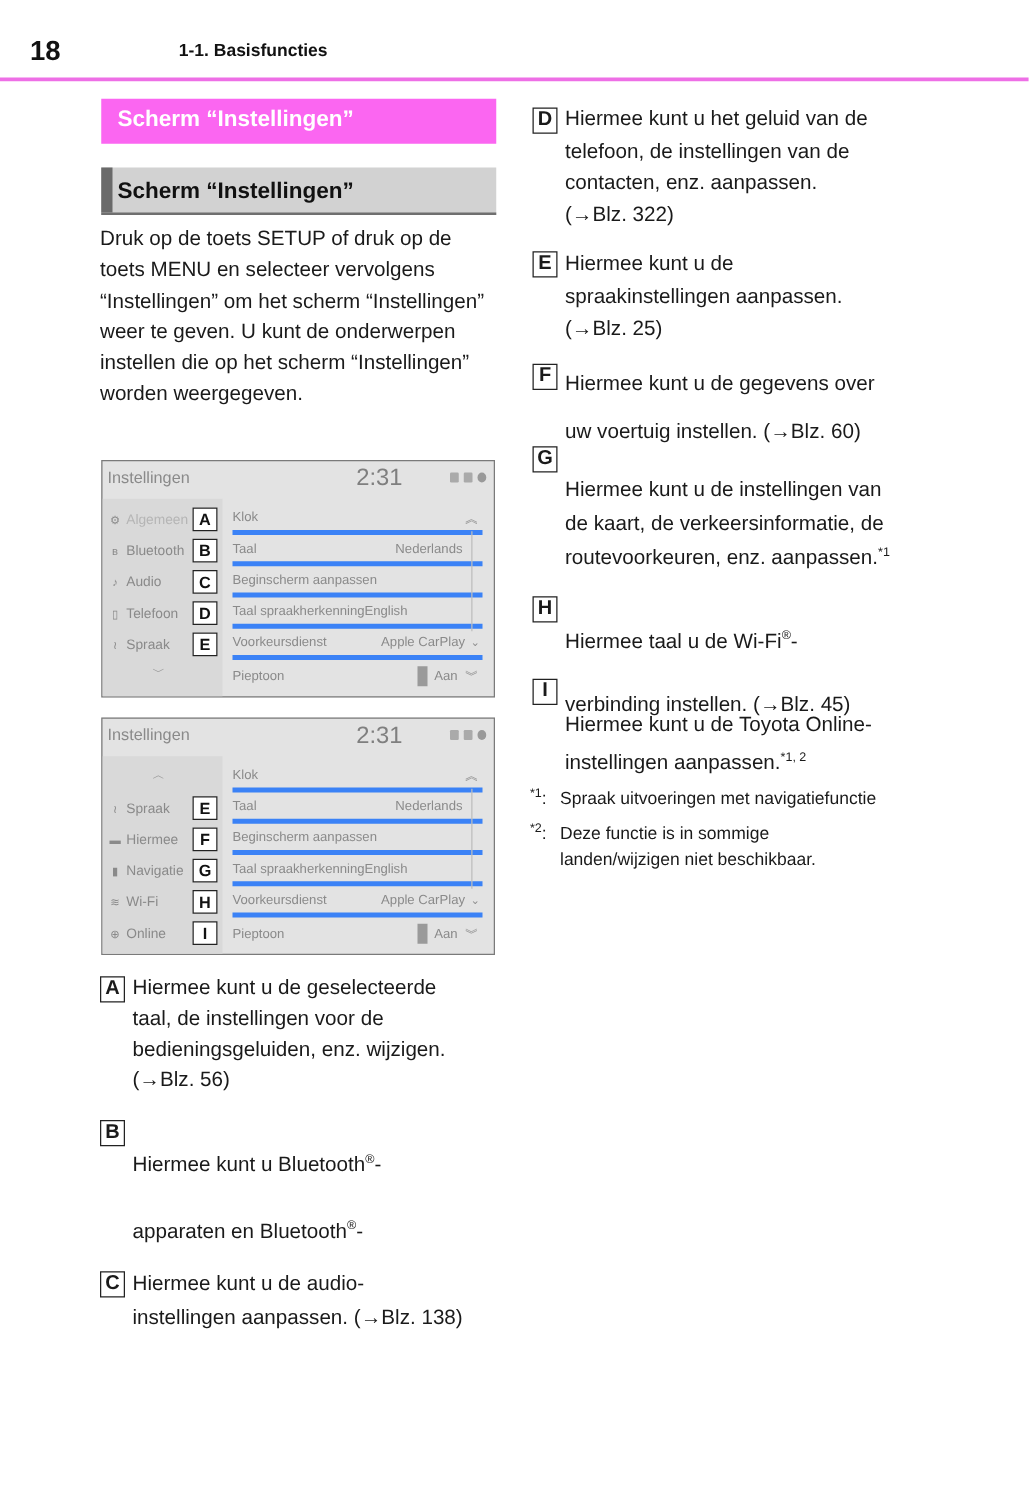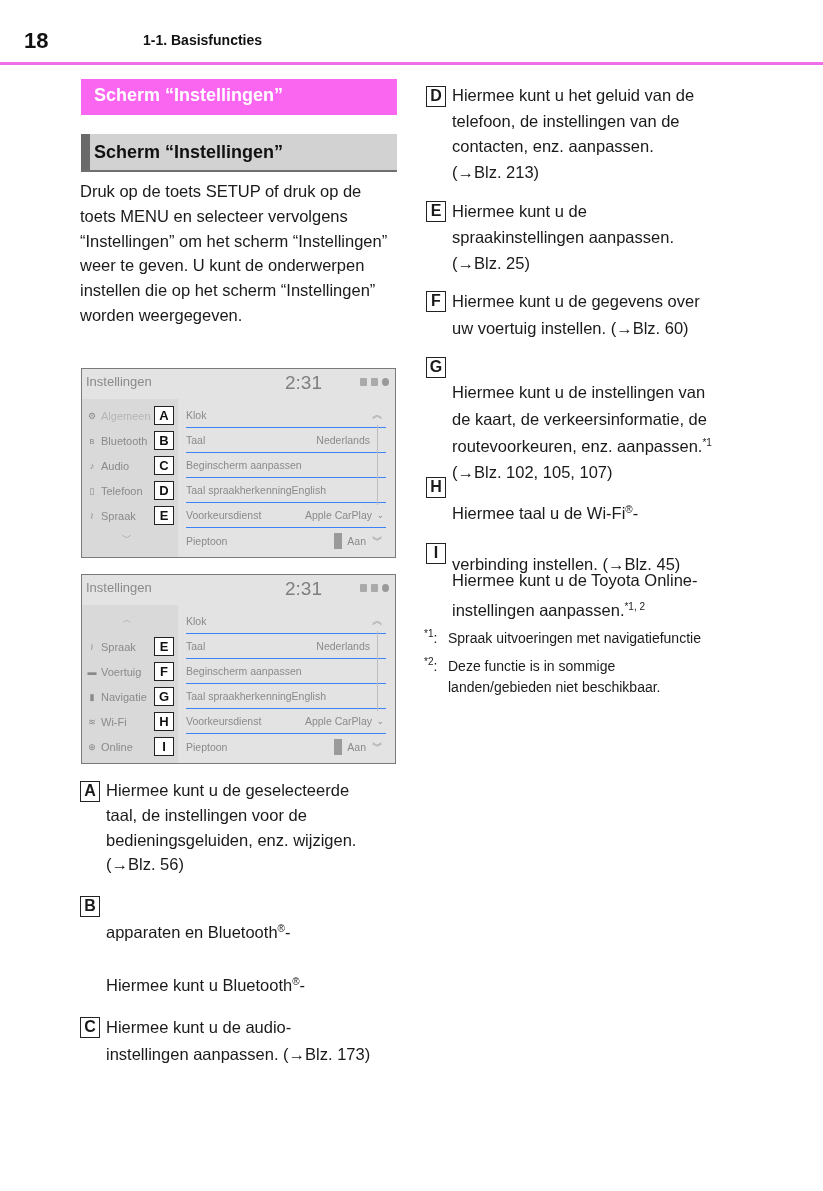--- a/index.html
+++ b/index.html
@@ -23,21 +23,21 @@
   .screen .clock { position: absolute; left: 203px; top: 3px; font-size: 19px; color: #7f7f7f; font-family: "Liberation Sans", sans-serif; }
   .screen .status { position: absolute; right: 6px; top: 9px; display: flex; gap: 4px; }
   .screen .status span { width: 7px; height: 8px; background: #aaa; border-radius: 1px; display: block; }
   .screen .status span.round { border-radius: 50%; background: #999; }
   .screen .side { position: absolute; left: 0; top: 30px; width: 96px; height: 160px; background: #d9d9d9; }
   .screen .main { position: absolute; left: 96px; top: 30px; width: 219px; height: 160px; }
   .side-row { position: absolute; left: 4px; height: 25px; display: flex; align-items: center; font-size: 11px; color: #8a8a8a; font-family: "Liberation Sans", sans-serif; }
   .side-row .ico { width: 12px; font-size: 9px; color: #8a8a8a; margin-right: 3px; text-align: center; }
   .side-row.selected { color: #b5b5b5; }
   .side-row .lbl-box { position: absolute; left: 68px; top: 3px; width: 20px; height: 19px; border: 1.3px solid #222; background: #fff; font-weight: bold; font-size: 13px; color: #111; display: flex; align-items: center; justify-content: center; font-family: "Liberation Sans", sans-serif; }
-  .main-row { position: absolute; left: 8px; width: 200px; height: 25px; display: flex; align-items: center; font-size: 10.5px; color: #8a8a8a; border-bottom: 1px solid #3b82f6; font-family: "Liberation Sans", sans-serif; }
+  .main-row { position: absolute; left: 8px; width: 200px; height: 25px; display: flex; align-items: center; font-size: 10.5px; color: #8a8a8a; border-bottom: 4px solid #3b82f6; font-family: "Liberation Sans", sans-serif; }
   .main-row .val { position: absolute; right: 16px; }
   .main-row .toggle { position: absolute; right: 44px; width: 8px; height: 16px; background: #9a9a9a; }
   .main-row .chev { position: absolute; right: 2px; font-size: 9px; }
   .scroll-up, .scroll-down { position: absolute; right: 14px; font-size: 11px; color: #9a9a9a; }
   .scroll-track { position: absolute; right: 19px; top: 58px; width: 1px; height: 72px; background: #bdbdbd; }
   .side-arrow { position: absolute; left: 40px; font-size: 10px; color: #9a9a9a; }
 
   
   .desc { position: absolute; font-size: 16.5px; line-height: 24.8px; color: #1a1a1a; }
   .desc .key { position: absolute; left: 0; top: 3px; width: 20px; height: 21px; border: 1.3px solid #222; font-weight: bold; font-size: 16px; display: flex; align-items: center; justify-content: center; }
@@ -141,21 +141,21 @@
   </div>
   <div class="side">
     <div class="side-arrow" style="top:8px;">︿</div>
     <div class="side-row" style="top:29px;">
       <span class="ico">≀</span>
       <span>Spraak</span>
       <span class="lbl-box">E</span>
     </div>
     <div class="side-row" style="top:54px;">
       <span class="ico">▬</span>
-      <span>Voertuig</span>
+      <span>Hiermee</span>
       <span class="lbl-box">F</span>
     </div>
     <div class="side-row" style="top:79px;">
       <span class="ico">▮</span>
       <span>Navigatie</span>
       <span class="lbl-box">G</span>
     </div>
     <div class="side-row" style="top:104px;">
       <span class="ico">≋</span>
       <span>Wi-Fi</span>
@@ -202,59 +202,58 @@
   <span class="key">A</span>
   <div class="body">Hiermee kunt u de geselecteerde
 taal, de instellingen voor de
 bedieningsgeluiden, enz. wijzigen.
 (→Blz. 56)</div>
 </div>
 
 <div class="desc" style="left:80px; top:893px;">
   <span class="key">B</span>
   <div class="body">
+    <div style="line-height:28px;"><span>Hiermee kunt u Bluetooth</span><sup>®</sup><span>-</span></div>
     <div style="line-height:28px;"><span>apparaten en Bluetooth</span><sup>®</sup><span>-</span></div>
-    <div style="line-height:28px;"><span>Hiermee kunt u Bluetooth</span><sup>®</sup><span>-</span></div>
   </div>
 </div>
 
 <div class="desc" style="left:80px; top:1014px;">
   <span class="key">C</span>
   <div class="body" style="line-height:27px;">Hiermee kunt u de audio-
-instellingen aanpassen. (→Blz. 173)</div>
+instellingen aanpassen. (→Blz. 138)</div>
 </div>
 
 <div class="desc" style="left:426px; top:83px;">
   <span class="key">D</span>
   <div class="body right" style="line-height:25.5px;">Hiermee kunt u het geluid van de
 telefoon, de instellingen van de
 contacten, enz. aanpassen.
-(→Blz. 213)</div>
+(→Blz. 322)</div>
 </div>
 
 <div class="desc" style="left:426px; top:198px;">
   <span class="key">E</span>
   <div class="body right" style="line-height:26px;">Hiermee kunt u de
 spraakinstellingen aanpassen.
 (→Blz. 25)</div>
 </div>
 
 <div class="desc" style="left:426px; top:288px;">
   <span class="key">F</span>
-  <div class="body right" style="line-height:27px;">Hiermee kunt u de gegevens over
+  <div class="body right" style="line-height:38px;">Hiermee kunt u de gegevens over
 uw voertuig instellen. (→Blz. 60)</div>
 </div>
 
 <div class="desc" style="left:426px; top:354px;">
   <span class="key">G</span>
   <div class="body right">
     <span style="white-space:pre-line; line-height:27px;">Hiermee kunt u de instellingen van
 de kaart, de verkeersinformatie, de
 routevoorkeuren, enz. aanpassen.</span><sup>*1</sup>
-    <div>(→Blz. 102, 105, 107)</div>
   </div>
 </div>
 
 <div class="desc" style="left:426px; top:474px;">
   <span class="key">H</span>
   <div class="body right">
     <div style="line-height:28px;"><span>Hiermee taal u de Wi-Fi</span><sup>®</sup><span>-</span></div>
     <div>verbinding instellen. (→Blz. 45)</div>
   </div>
 </div>
@@ -267,14 +266,14 @@
   </div>
 </div>
 
 <div class="footnote" style="top:628px;">
   <span class="mark"><sup>*1</sup>:</span>
   <div class="txt">Spraak uitvoeringen met navigatiefunctie</div>
 </div>
 <div class="footnote" style="top:656px;">
   <span class="mark"><sup>*2</sup>:</span>
   <div class="txt">Deze functie is in sommige
-landen/gebieden niet beschikbaar.</div>
+landen/wijzigen niet beschikbaar.</div>
 </div>
 
 </body></html>

